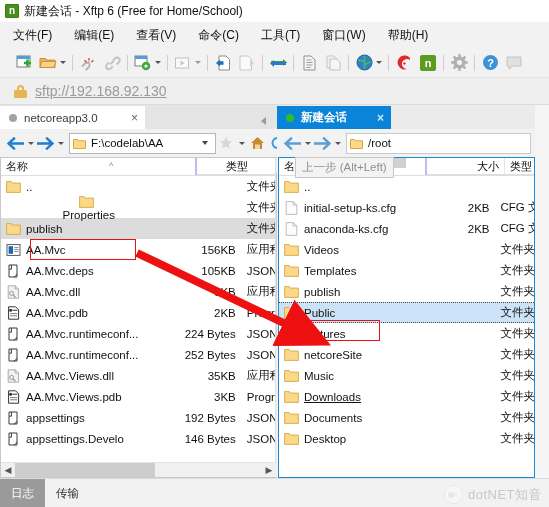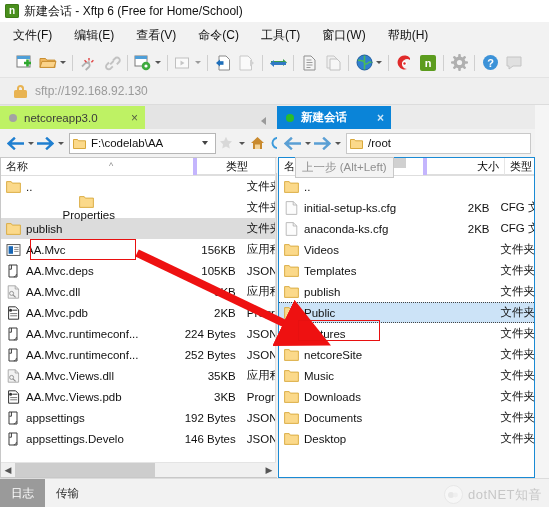--- a/index.html
+++ b/index.html
@@ -50,34 +50,34 @@
 
   
   .addrbar{
     position:absolute;left:0;top:78px;width:549px;height:27px;
     background:#efefef;display:flex;align-items:center;padding-left:14px;box-sizing:border-box;
     border-bottom:1px solid #dcdcdc;
   }
   .lock{width:13px;height:13px;position:relative;margin-right:8px;flex:0 0 auto;}
   .lock .body{position:absolute;left:0;bottom:0;width:13px;height:8px;background:#e8b352;border-radius:1.5px;}
   .lock .shackle{position:absolute;left:3px;top:0;width:7px;height:6px;border:2px solid #e8b352;border-bottom:none;border-radius:4px 4px 0 0;box-sizing:border-box;}
-  .addr-text{font-size:12px;color:#9a9a9a;}
+  .addr-text{font-size:14px;color:#9a9a9a;text-decoration:underline;}
 
   
   .panel{position:absolute;top:105px;background:#f2f2f2;box-sizing:border-box;}
   #left-panel{left:0;width:291px;height:373px;}
   #right-panel{left:277px;width:258px;height:373px;}
 
   .tabstrip{position:relative;height:24px;background:#e4e4e4;display:flex;align-items:flex-end;}
   #right-panel .tabstrip{background:#ebebeb;}
   .tab{
     height:23px;display:flex;align-items:center;padding:0 7px 0 9px;box-sizing:border-box;
     font-size:11.5px;white-space:nowrap;cursor:default;
   }
-  .tab.inactive{background:#bef264;color:#3a3a3a;min-width:145px;}
+  .tab.inactive{background:#ffffff;color:#3a3a3a;min-width:145px;}
   .tab.active{background:#0a84d8;color:#ffffff;font-weight:bold;min-width:114px;}
   .tab-dot{width:8px;height:8px;border-radius:50%;margin-right:7px;flex:0 0 auto;}
   .tab.inactive .tab-dot{background:#a3a3a3;}
   .tab.active .tab-dot{background:#2bbd2b;}
   .tab-label{flex:1 1 auto;}
   .tab-close{margin-left:13px;font-size:12px;line-height:1;opacity:.8;}
   .tabstrip-nav{margin-left:auto;display:flex;align-items:center;padding:0 8px 4px 0;gap:12px;}
   .tabstrip-nav i{display:block;width:0;height:0;border-top:4px solid transparent;border-bottom:4px solid transparent;}
   .tabstrip-nav i.l{border-right:5px solid #9a9a9a;}
   .tabstrip-nav i.r{border-left:5px solid #9a9a9a;}
@@ -95,21 +95,21 @@
   .path-text{font-size:11.5px;color:#111;white-space:nowrap;overflow:hidden;flex:1 1 auto;}
   .path-chev{width:0;height:0;border-left:3.5px solid transparent;border-right:3.5px solid transparent;border-top:4px solid #444;margin:0 4px;flex:0 0 auto;}
   .pb-icon{width:20px;height:22px;display:flex;align-items:center;justify-content:center;flex:0 0 auto;}
 
   
   .listwrap{position:relative;background:#fff;box-sizing:border-box;overflow:hidden;}
   #left-panel .listwrap{height:321px;border:1px solid #c8c8c8;border-right:none;margin:0 0 0 0;}
   #right-panel .listwrap{height:321px;border:1px solid #1a8ad4;margin-left:1px;}
 
   .colhead{display:flex;height:17px;background:#fff;border-bottom:1px solid #dedede;font-size:11px;color:#222;}
-  .colhead .ch{display:flex;align-items:center;box-sizing:border-box;border-right:4px solid #c4b5fd;padding-left:5px;position:relative;overflow:hidden;}
+  .colhead .ch{display:flex;align-items:center;box-sizing:border-box;border-right:2px solid #c4b5fd;padding-left:5px;position:relative;overflow:hidden;}
 
   .rows{position:relative;overflow:hidden;}
   .row{display:flex;height:21px;align-items:center;font-size:11.5px;color:#111;box-sizing:border-box;white-space:nowrap;}
   .row.sel-grey{background:#dcdcdc;}
   .row.sel-blue{background:#cce3f7;border-top:1px dotted #444;border-bottom:1px dotted #444;}
   .c-name{display:flex;align-items:center;box-sizing:border-box;padding-left:5px;overflow:hidden;}
   .c-size{text-align:right;box-sizing:border-box;padding-right:6px;overflow:hidden;}
   .c-type{box-sizing:border-box;padding-left:5px;overflow:hidden;}
   .ficon{width:15px;height:14px;flex:0 0 auto;margin-right:5px;}
 
@@ -711,21 +711,21 @@
             <div class="c-name" style="width: 148px;">
               <svg class="ficon" viewBox="0 0 15 14">
                 <path d="M0.6 1.6h4.6l1.1 1.5h8.1v9.3H0.6z" fill="#fbd98a" stroke="#d8a83b" stroke-width=".9"></path>
               </svg>
               <span>Music</span>
             </div>
             <div class="c-size" style="width: 78px;"></div>
             <div class="c-type" style="width: 40px;">文件夹</div>
           </div>
           <div class="row">
-            <div class="c-name" style="width: 148px;">
+            <div class="c-name" style="width: 148px; text-decoration: underline;">
               <svg class="ficon" viewBox="0 0 15 14">
                 <path d="M0.6 1.6h4.6l1.1 1.5h8.1v9.3H0.6z" fill="#fbd98a" stroke="#d8a83b" stroke-width=".9"></path>
               </svg>
               <span>Downloads</span>
             </div>
             <div class="c-size" style="width: 78px;"></div>
             <div class="c-type" style="width: 40px;">文件夹</div>
           </div>
           <div class="row">
             <div class="c-name" style="width: 148px;">

